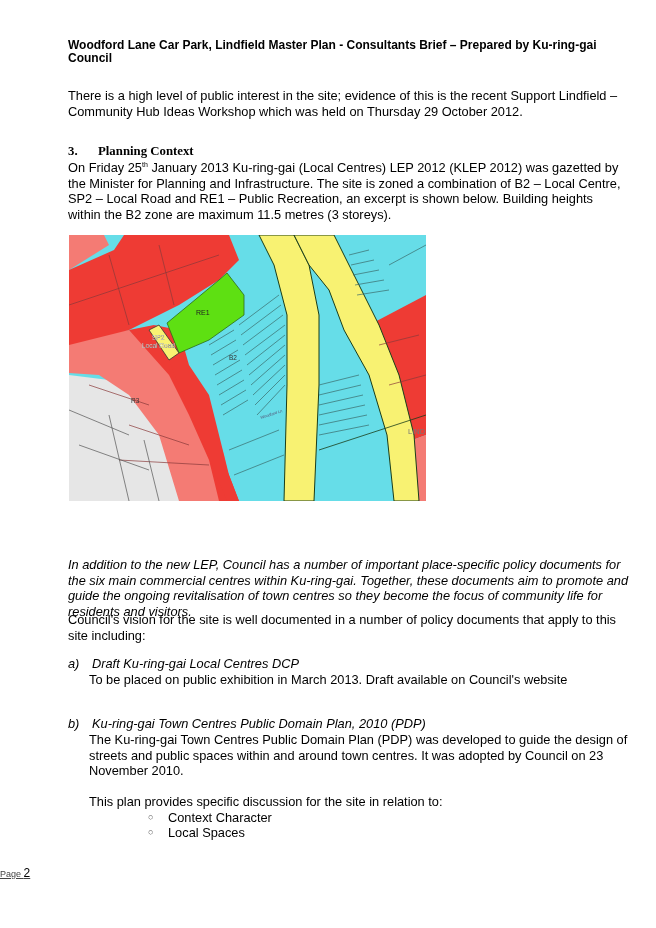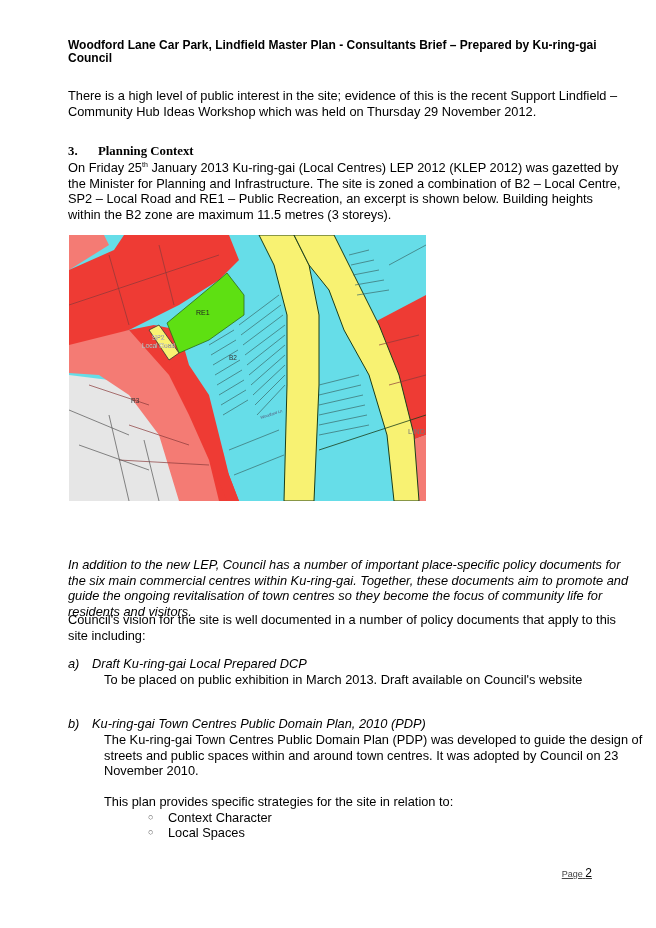--- a/index.html
+++ b/index.html
@@ -8,37 +8,37 @@
   .page { position: absolute; left: 0; top: 0; width: 656px; height: 928px; }
   .hdr { position: absolute; left: 68px; top: 39px; width: 560px;
          font-size: 12px; font-weight: bold; line-height: 12.5px; }
   .p { position: absolute; left: 68px; width: 560px; font-size: 12.8px; line-height: 15.6px; }
   .h3 { position: absolute; left: 68px; top: 144px; font-size: 12.8px; font-weight: bold; line-height: 15.6px; font-family: Liberation Serif, serif; }
   .h3 .num { display: inline-block; width: 30px; }
   sup { font-size: 7px; line-height: 0; vertical-align: 5px; }
   .map { position: absolute; left: 69px; top: 235px; width: 357px; height: 266px; overflow: hidden; }
   .li-label { position: absolute; left: 68px; font-size: 12.8px; line-height: 15.6px; font-style: italic; }
   .li-label .mk { display: inline-block; width: 24px; }
-  .li-body { position: absolute; left: 104px; width: 540px; font-size: 12.8px; line-height: 15.6px; }
+  .li-body { position: absolute; left: 89px; width: 540px; font-size: 12.8px; line-height: 15.6px; }
   .bullet { position: absolute; left: 150px; font-size: 12.8px; line-height: 15.6px; }
   .bullet .o { position: absolute; left: -2px; top: 0; font-size: 9px; color: #555; }
   .bullet .t { margin-left: 18px; }
-  .footer { position: absolute; left: 0; width: 592px; top: 866px; text-align: right; font-size: 9px; color: #444; text-decoration: underline; }
+  .footer { position: absolute; left: 0; width: 592px; top: 866px; text-align: left; font-size: 9px; color: #444; text-decoration: underline; }
   .footer .pn { font-size: 12px; color: #000; }
 </style>
 </head>
 <body>
 
 <div class="page">
 
   <div class="hdr">
     <div>Woodford Lane Car Park, Lindfield Master Plan - Consultants Brief – Prepared by Ku-ring-gai Council</div>
   </div>
 
-  <div class="p" style="top:88px;">There is a high level of public interest in the site; evidence of this is the recent Support Lindfield – Community Hub Ideas Workshop which was held on Thursday 29 November 2012.</div>
+  <div class="p" style="top:88px;">There is a high level of public interest in the site; evidence of this is the recent Support Lindfield – Community Hub Ideas Workshop which was held on Thursday 29 October 2012.</div>
 
   <div class="h3">
     <span class="num">3.</span><span>Planning Context</span>
   </div>
 
   <div class="p" style="top:160px;"><span>On Friday 25</span><sup>th</sup><span> January 2013 Ku-ring-gai (Local Centres) LEP 2012 (KLEP 2012) was gazetted by the Minister for Planning and Infrastructure. The site is zoned a combination of B2 – Local Centre, SP2 – Local Road and RE1 – Public Recreation, an excerpt is shown below. Building heights within the B2 zone are maximum 11.5 metres (3 storeys).</span></div>
 
   <div class="map">
     <svg width="357" height="266" viewBox="0 0 357 266" xmlns="http://www.w3.org/2000/svg">
 
@@ -123,30 +123,30 @@
       <text x="339" y="199" font-size="7.5" font-family="Liberation Sans, sans-serif" fill="#777">LIND</text>
       <text x="192" y="184" font-size="4" font-family="Liberation Sans, sans-serif" fill="#557" transform="rotate(-18 192 184)">Woodford Ln</text>
     </svg>
   </div>
 
   <div class="p" style="top:557px;font-style:italic;">In addition to the new LEP, Council has a number of important place-specific policy documents for the six main commercial centres within Ku-ring-gai. Together, these documents aim to promote and guide the ongoing revitalisation of town centres so they become the focus of community life for residents and visitors.</div>
 
   <div class="p" style="top:612px;">Council's vision for the site is well documented in a number of policy documents that apply to this site including:</div>
 
   <div class="li-label" style="top:656px;">
-    <span class="mk">a)</span><span>Draft Ku-ring-gai Local Prepared DCP</span>
+    <span class="mk">a)</span><span>Draft Ku-ring-gai Local Centres DCP</span>
   </div>
   <div class="li-body" style="top:672px;">To be placed on public exhibition in March 2013. Draft available on Council's website</div>
 
   <div class="li-label" style="top:716px;">
     <span class="mk">b)</span><span>Ku-ring-gai Town Centres Public Domain Plan, 2010 (PDP)</span>
   </div>
   <div class="li-body" style="top:732px;">The Ku-ring-gai Town Centres Public Domain Plan (PDP) was developed to guide the design of streets and public spaces within and around town centres. It was adopted by Council on 23 November 2010.</div>
 
-  <div class="li-body" style="top:794px;">This plan provides specific strategies for the site in relation to:</div>
+  <div class="li-body" style="top:794px;">This plan provides specific discussion for the site in relation to:</div>
 
   <div class="bullet" style="top:810px;">
     <span class="o">○</span><span class="t">Context Character</span>
   </div>
   <div class="bullet" style="top:825px;">
     <span class="o">○</span><span class="t">Local Spaces</span>
   </div>
 
   <div class="footer">
     <span>Page</span>

